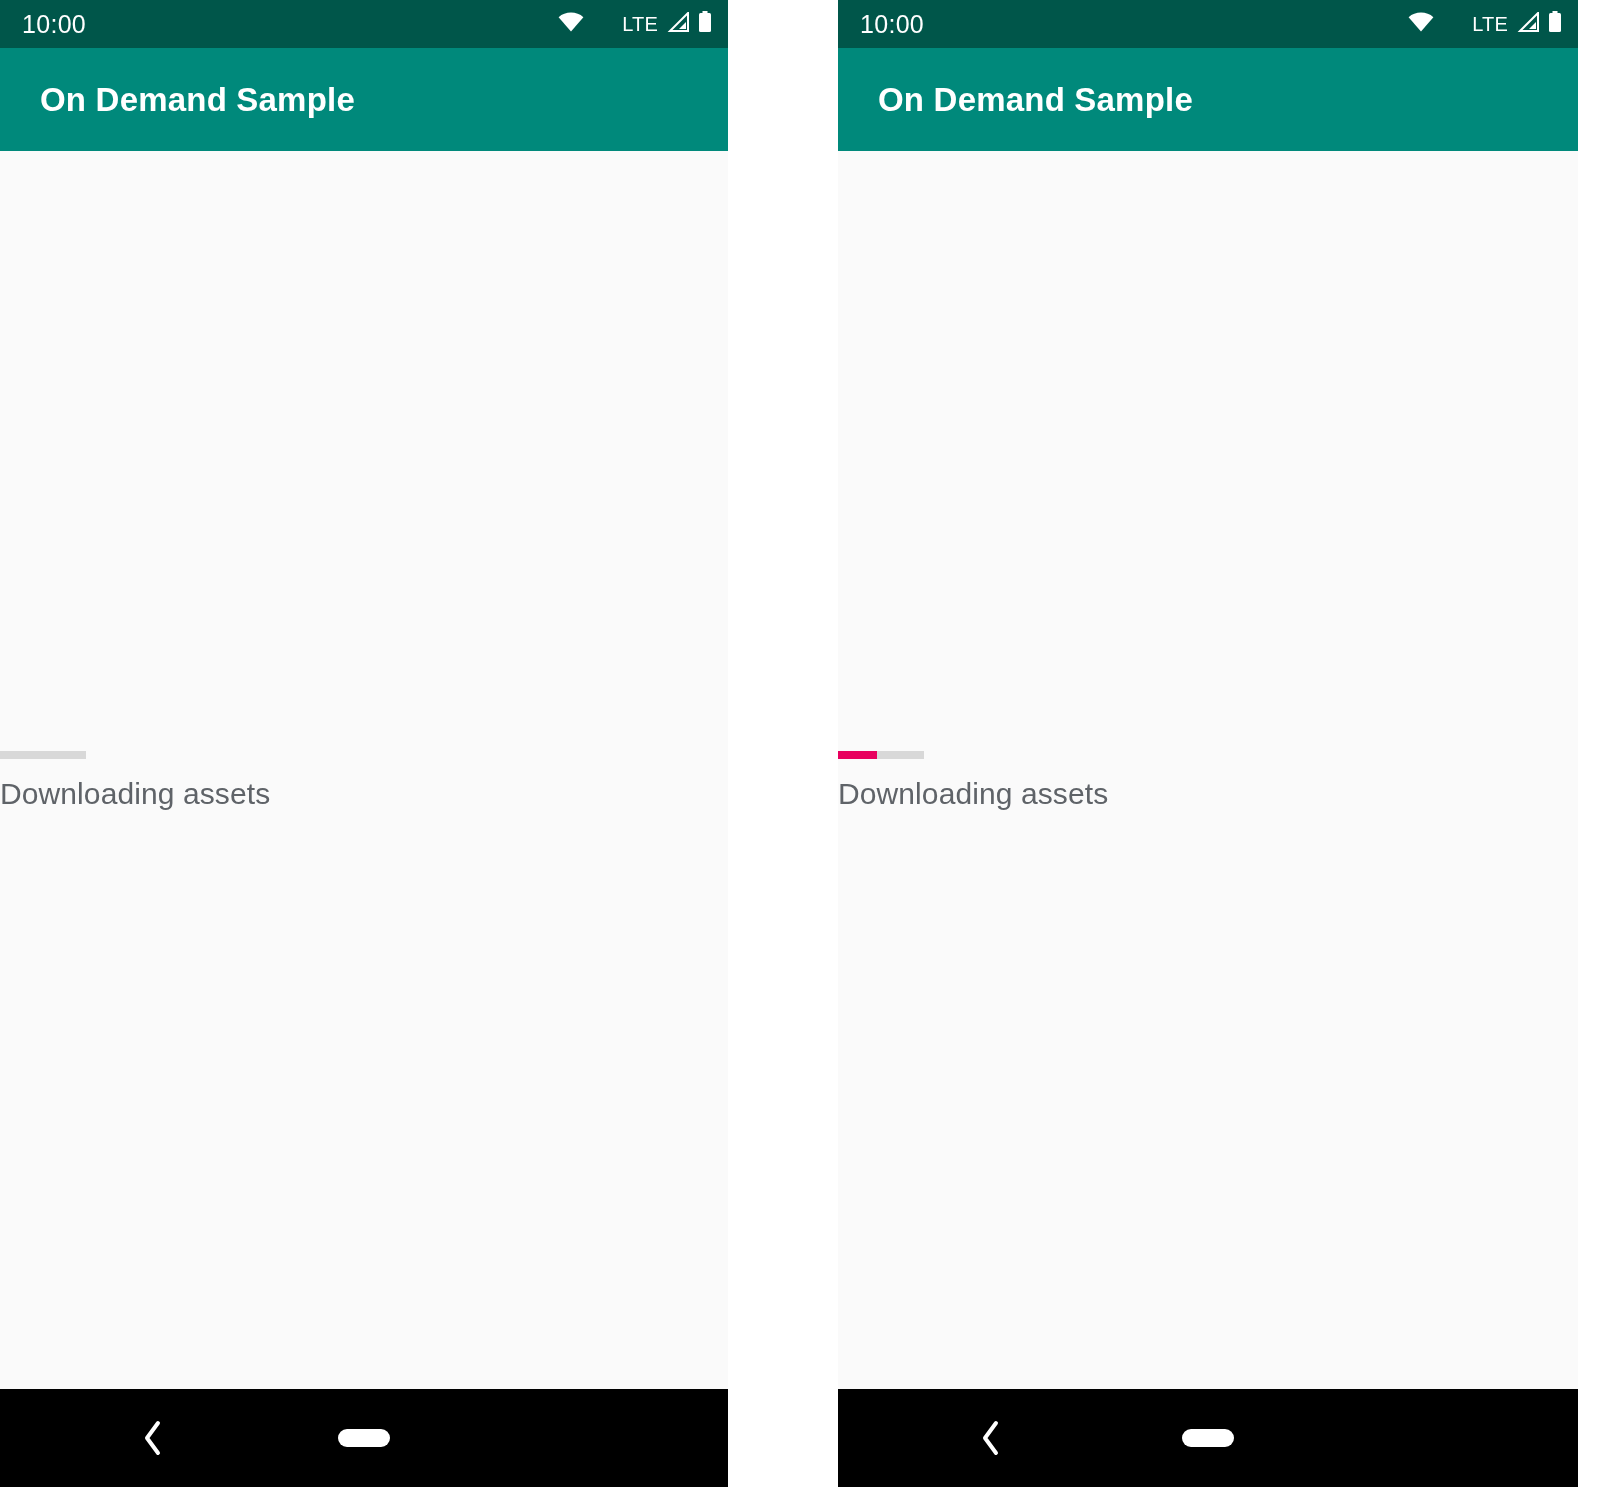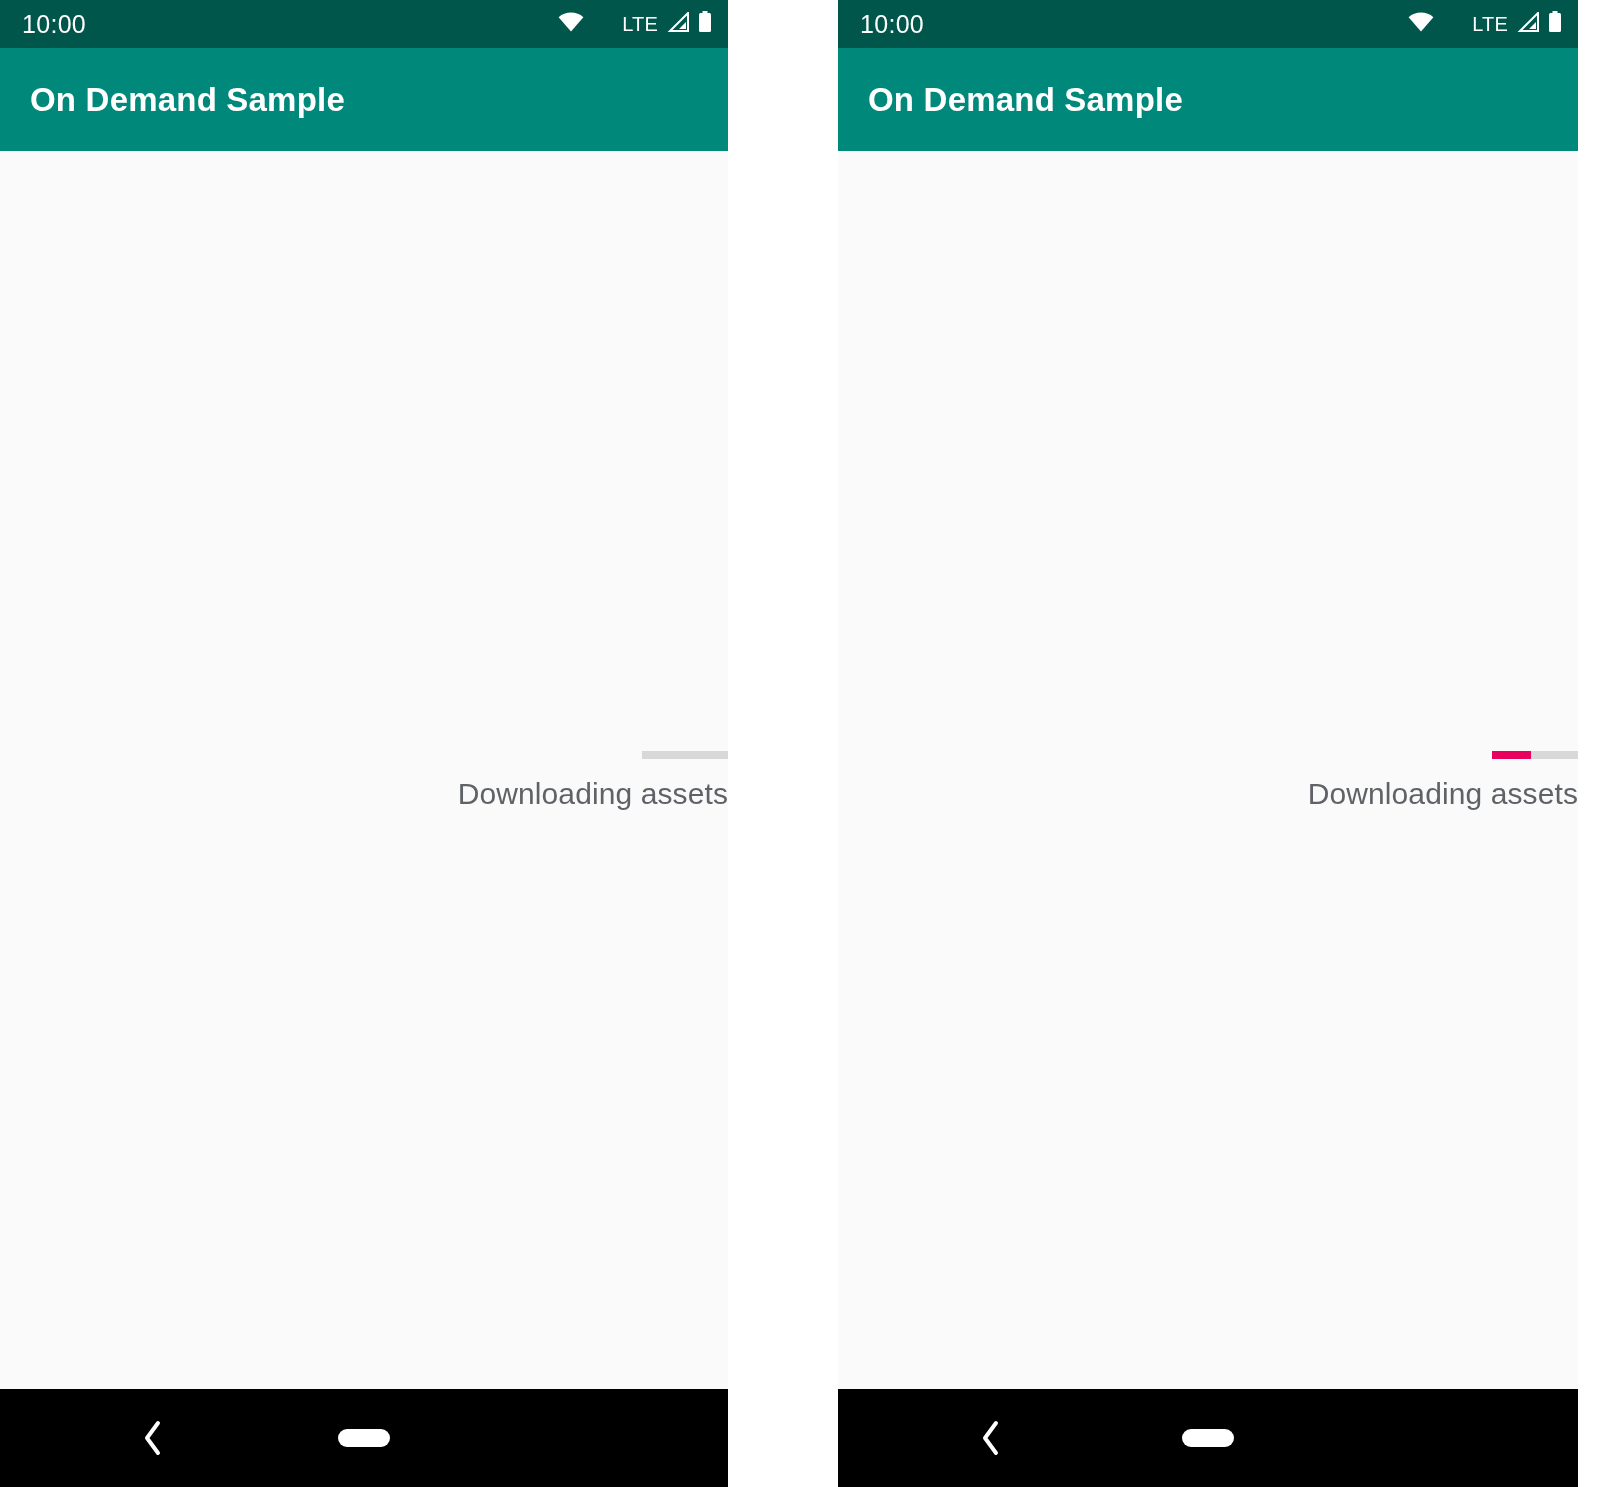--- a/index.html
+++ b/index.html
@@ -76,21 +76,21 @@
     display: block;
   }
 
   
   .app-bar {
     height: 103px;
     flex: 0 0 103px;
     background: #00897b;
     display: flex;
     align-items: center;
-    padding: 0 30px;
+    padding: 0 40px;
     box-sizing: border-box;
   }
   .app-bar-title {
     color: #ffffff;
     font-size: 33px;
     font-weight: bold;
     letter-spacing: 0.2px;
     line-height: 1;
   }
 
@@ -104,21 +104,21 @@
     align-items: center;
     justify-content: flex-start;
   }
   .loading-block {
     position: absolute;
     left: 0;
     right: 0;
     top: 600px;
     display: flex;
     flex-direction: column;
-    align-items: flex-end;
+    align-items: flex-start;
   }
   .progress-track {
     width: 86px;
     height: 8px;
     background: #d8d8d8;
     position: relative;
     overflow: hidden;
   }
   .progress-fill {
     position: absolute;

